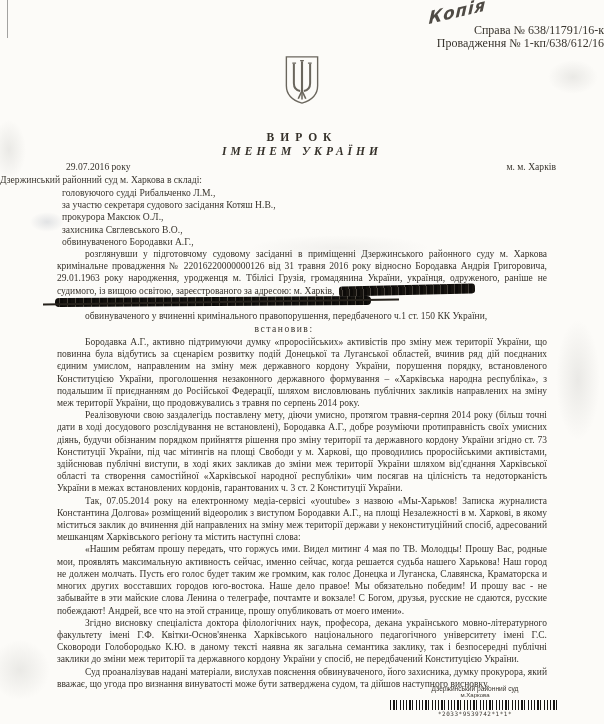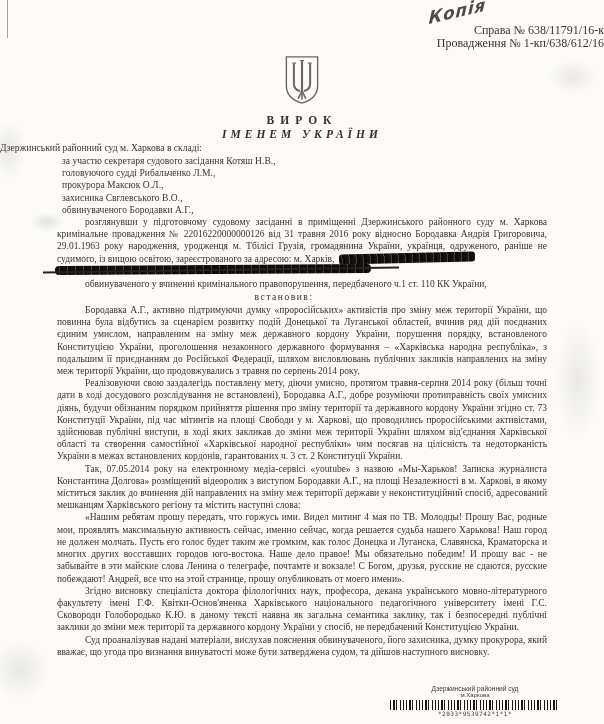--- a/index.html
+++ b/index.html
@@ -24,21 +24,21 @@
   .handwritten{
     position:absolute;left:428px;top:1px;
     font-family:"DejaVu Sans", sans-serif;font-style:italic;font-weight:600;
     font-size:17px;color:#4f4b45;letter-spacing:1px;
     transform:rotate(-13deg) skewX(-16deg);
   }
   .case-head{padding-top:24px;text-align:right;
     font-size:12px;line-height:12.5px;color:#38342d;}
   .emblem-wrap{margin-top:6px;text-align:center;}
   .emblem-wrap svg{display:inline-block;}
-  .title{margin-top:5px;text-align:center;font-weight:bold;color:#35312a;}
+  .title{margin-top:22px;text-align:center;font-weight:bold;color:#35312a;}
   .title .t1{font-size:11.5px;letter-spacing:6px;line-height:13px;}
   .title .t2{font-size:11.5px;letter-spacing:4px;line-height:14px;font-style:italic;}
   .date-row{display:flex;justify-content:space-between;
     padding:3px 48px 0 66px;font-size:9.6px;line-height:12px;}
   .court-intro{text-align:left;font-size:9.6px;line-height:13px;padding-right:40px;}
   .composition{padding:1px 57px 0 62px;font-size:9.6px;line-height:12.2px;}
   
   .para{padding:0 57px 0 57px;font-size:9.5px;line-height:12.2px;
     text-align:justify;color:#37332c;}
   .indent{text-indent:28px;}
@@ -92,39 +92,43 @@
       <path d="M30,57 V71" stroke="#6a665d" stroke-width="2.4"></path>
       <path d="M14.5,13 h6 M39.5,13 h6 M27,9 h6" stroke="#6a665d" stroke-width="2"></path>
     </svg>
   </div>
 
   <div class="title">
     <div class="t1">ВИРОК</div>
     <div class="t2">ІМЕНЕМ УКРАЇНИ</div>
   </div>
 
+  <div class="date-row">
+    <span>29.07.2016 року</span>
+    <span>м. м. Харків</span>
+  </div>
 
   <div class="court-intro">Дзержинський районний суд м. Харкова в складі:</div>
 
   <div class="composition">
+    <div>головуючого судді Рибальченко Л.М.,</div>
     <div>за участю секретаря судового засідання Котяш Н.В.,</div>
-    <div>головуючого судді Рибальченко Л.М.,</div>
     <div>прокурора Максюк О.Л.,</div>
     <div>захисника Свглевського В.О.,</div>
     <div>обвинуваченого Бородавки А.Г.,</div>
   </div>
 
   <div class="para indent">
     <span>розглянувши у підготовчому судовому засіданні в приміщенні Дзержинського районного суду м. Харкова кримінальне провадження № 22016220000000126 від 31 травня 2016 року відносно Бородавка Андрія Григоровича, 29.01.1963 року народження, уродженця м. Тбілісі Грузія, громадянина України, українця, одруженого, раніше не судимого, із вищою освітою, зареєстрованого за адресою: м. Харків,</span><span class="redact-a"></span>
   </div>
   <div class="redact-row">
     <div class="redact-b"></div>
   </div>
 
-  <div class="para indent">обвинуваченого у вчиненні кримінального правопорушення, передбаченого ч.1 ст. 110 КК України,</div>
+  <div class="para indent">обвинуваченого у вчиненні кримінального правопорушення, передбаченого ч.1 ст. 150 КК України,</div>
 
   <div class="established">встановив:</div>
 
   <div class="para indent">Бородавка А.Г., активно підтримуючи думку «проросійських» активістів про зміну меж території України, що повинна була відбутись за сценарієм розвитку подій Донецької та Луганської областей, вчинив ряд дій поєднаних єдиним умислом, направленим на зміну меж державного кордону України, порушення порядку, встановленого Конституцією України, проголошення незаконного державного формування – «Харківська народна республіка», з подальшим її приєднанням до Російської Федерації, шляхом висловлювань публічних закликів направлених на зміну меж території України, що продовжувались з травня по серпень 2014 року.</div>
   <div class="para indent">Реалізовуючи свою заздалегідь поставлену мету, діючи умисно, протягом травня-серпня 2014 року (більш точні дати в ході досудового розслідування не встановлені), Бородавка А.Г., добре розуміючи протиправність своїх умисних діянь, будучи обізнаним порядком прийняття рішення про зміну території та державного кордону України згідно ст. 73 Конституції України, під час мітингів на площі Свободи у м. Харкові, що проводились проросійськими активістами, здійснював публічні виступи, в ході яких закликав до зміни меж території України шляхом від'єднання Харківської області та створення самостійної «Харківської народної республіки» чим посягав на цілісність та недоторканість України в межах встановлених кордонів, гарантованих ч. 3 ст. 2 Конституції України.</div>
   <div class="para indent">Так, 07.05.2014 року на електронному медіа-сервісі «youtube» з назвою «Мы-Харьков! Записка журналиста Константина Долгова» розміщений відеоролик з виступом Бородавки А.Г., на площі Незалежності в м. Харкові, в якому міститься заклик до вчинення дій направлених на зміну меж території держави у неконституційний спосіб, адресований мешканцям Харківського регіону та містить наступні слова:</div>
   <div class="para indent">«Нашим ребятам прошу передать, что горжусь ими. Видел митинг 4 мая по ТВ. Молодцы! Прошу Вас, родные мои, проявлять максимальную активность сейчас, именно сейчас, когда решается судьба нашего Харькова! Наш город не должен молчать. Пусть его голос будет таким же громким, как голос Донецка и Луганска, Славянска, Краматорска и многих других восставших городов юго-востока. Наше дело правое! Мы обязательно победим! И прошу вас - не забывайте в эти майские слова Ленина о телеграфе, почтамте и вокзале! С Богом, друзья, русские не сдаются, русские побеждают! Андрей, все что на этой странице, прошу опубликовать от моего имени».</div>
   <div class="para indent">Згідно висновку спеціаліста доктора філологічних наук, професора, декана українського мовно-літературного факультету імені Г.Ф. Квітки-Основ'яненка Харківського національного педагогічного університету імені Г.С. Сковороди Голобородько К.Ю. в даному тексті наявна як загальна семантика заклику, так і безпосередні публічні заклики до зміни меж території та державного кордону України у спосіб, не передбачений Конституцією України.</div>
   <div class="para indent">Суд проаналізував надані матеріали, вислухав пояснення обвинуваченого, його захисника, думку прокурора, який вважає, що угода про визнання винуватості може бути затверджена судом, та дійшов наступного висновку.</div>
 

